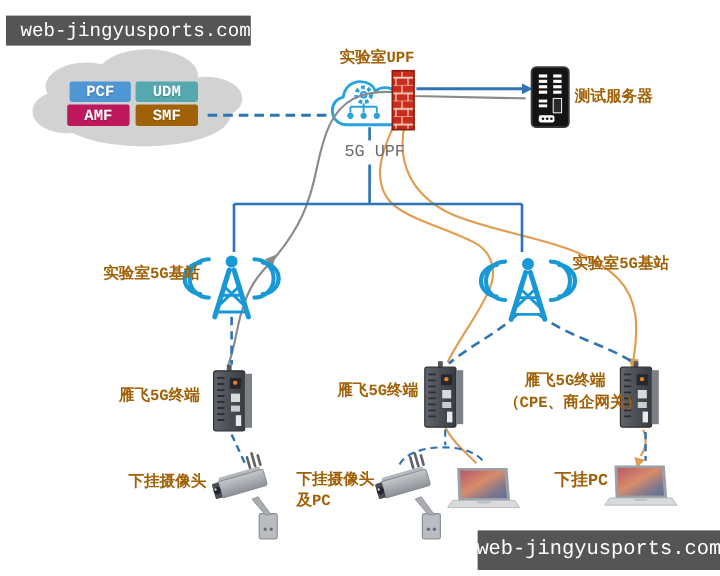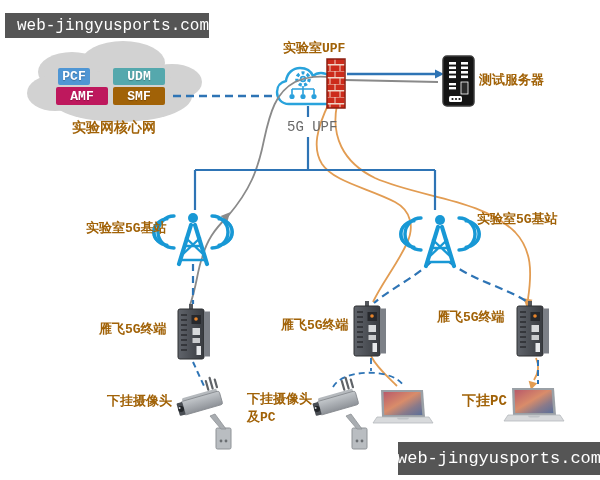--- a/index.html
+++ b/index.html
@@ -198,37 +198,37 @@
   <use href="#terminal" x="517" y="306"></use>
 
   <use href="#camera" x="182" y="396"></use>
   <use href="#camera" x="318" y="396"></use>
   <use href="#laptop" x="377" y="390"></use>
   <use href="#laptop" x="508" y="388"></use>
 </svg>
 
   <div class="watermark wm-tl">web-jingyusports.com</div>
 
-  <div class="fnbox fn-pcf" style="left:58px;top:68px;width:32px">PCF</div>
+  <div class="fnbox fn-pcf" style="left:58px;top:68px;width:51px">PCF</div>
   <div class="fnbox fn-udm" style="left:113px;top:68px;width:52px">UDM</div>
   <div class="fnbox fn-amf" style="left:56px;top:87px;width:52px;height:18px">AMF</div>
   <div class="fnbox fn-smf" style="left:113px;top:87px;width:52px;height:18px">SMF</div>
-  <div class="lbl lbl-big" style="left:72px;top:120px">实验网核心网</div>
 
   <div class="lbl" style="left:283px;top:42px">实验室UPF</div>
   <div class="sub-gray" style="left:287px;top:119px">5G UPF</div>
 
   <div class="lbl" style="left:479px;top:74px">测试服务器</div>
 
   <div class="lbl" style="left:86px;top:222px">实验室5G基站</div>
   <div class="lbl" style="left:477px;top:213px">实验室5G基站</div>
 
   <div class="lbl" style="left:99px;top:323px">雁飞5G终端</div>
   <div class="lbl" style="left:281px;top:319px">雁飞5G终端</div>
   <div class="lbl" style="left:437px;top:311px">雁飞5G终端</div>
+  <div class="lbl" style="left:420px;top:329px">（CPE、商企网关）</div>
 
   <div class="lbl" style="left:107px;top:395px">下挂摄像头</div>
   <div class="lbl" style="left:247px;top:393px">下挂摄像头</div>
   <div class="lbl" style="left:247px;top:411px">及PC</div>
   <div class="lbl lbl-big" style="left:462px;top:393px">下挂PC</div>
 
   <div class="watermark wm-br">web-jingyusports.com</div>
 </div>
 
 </body></html>

